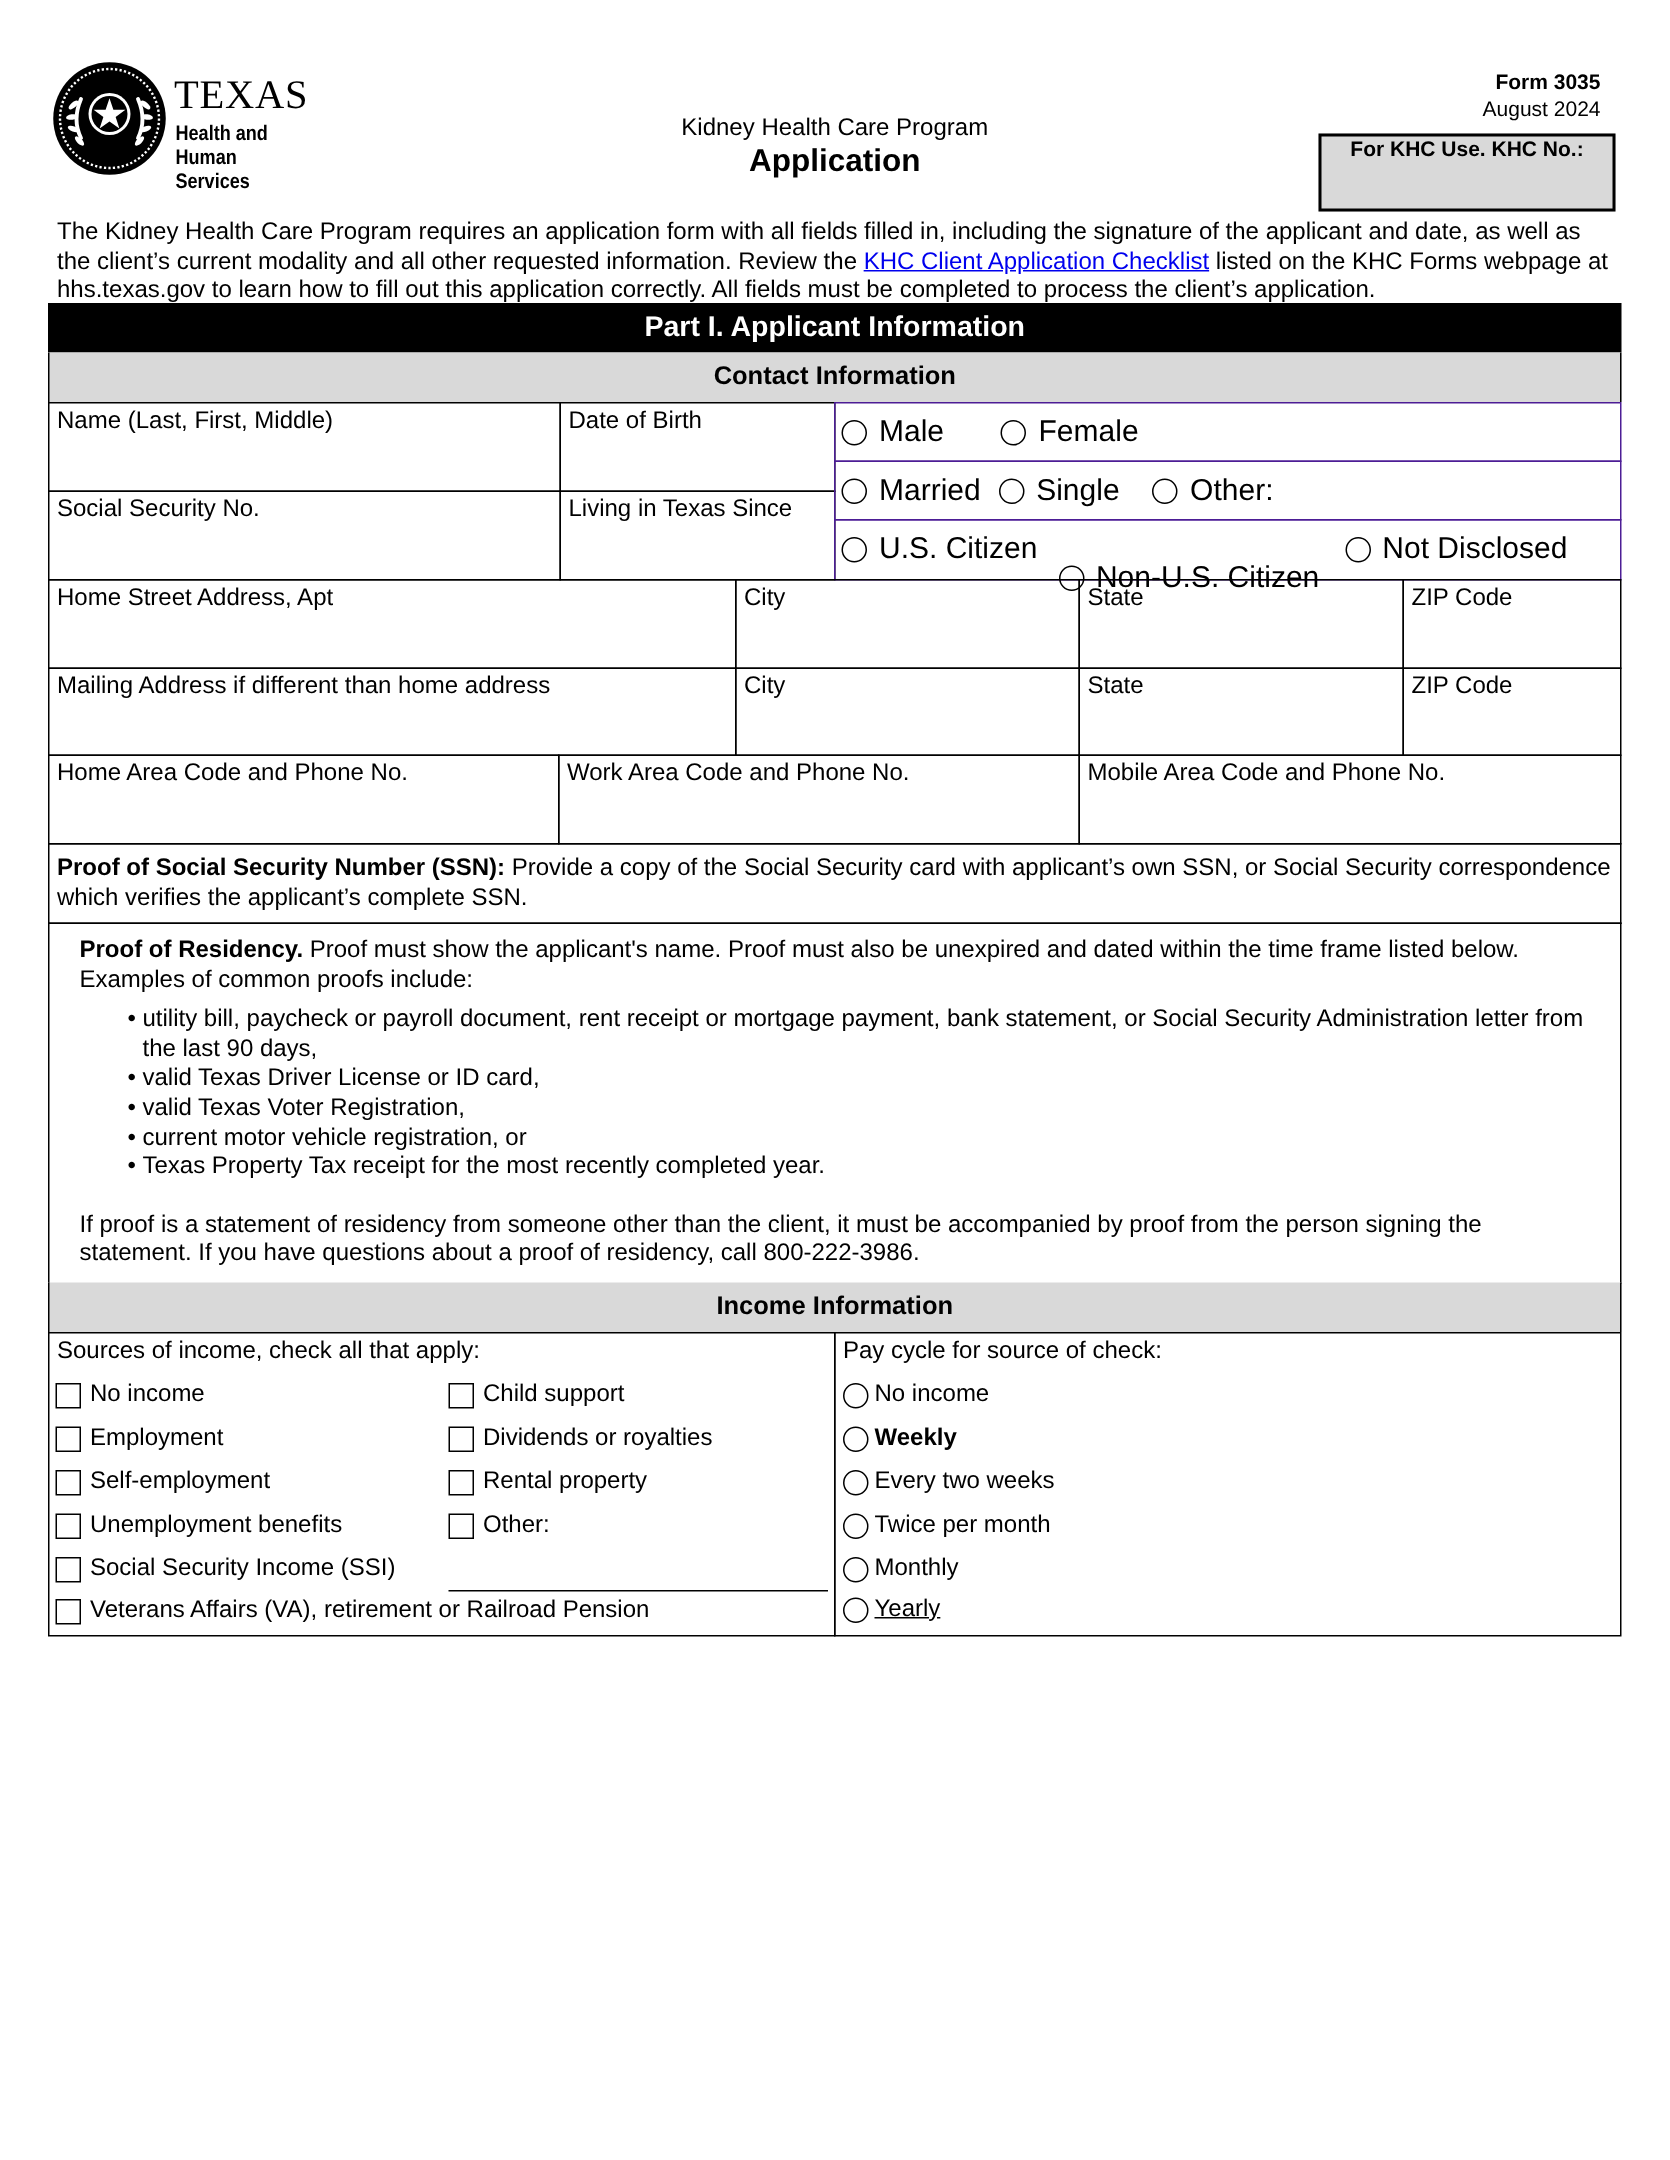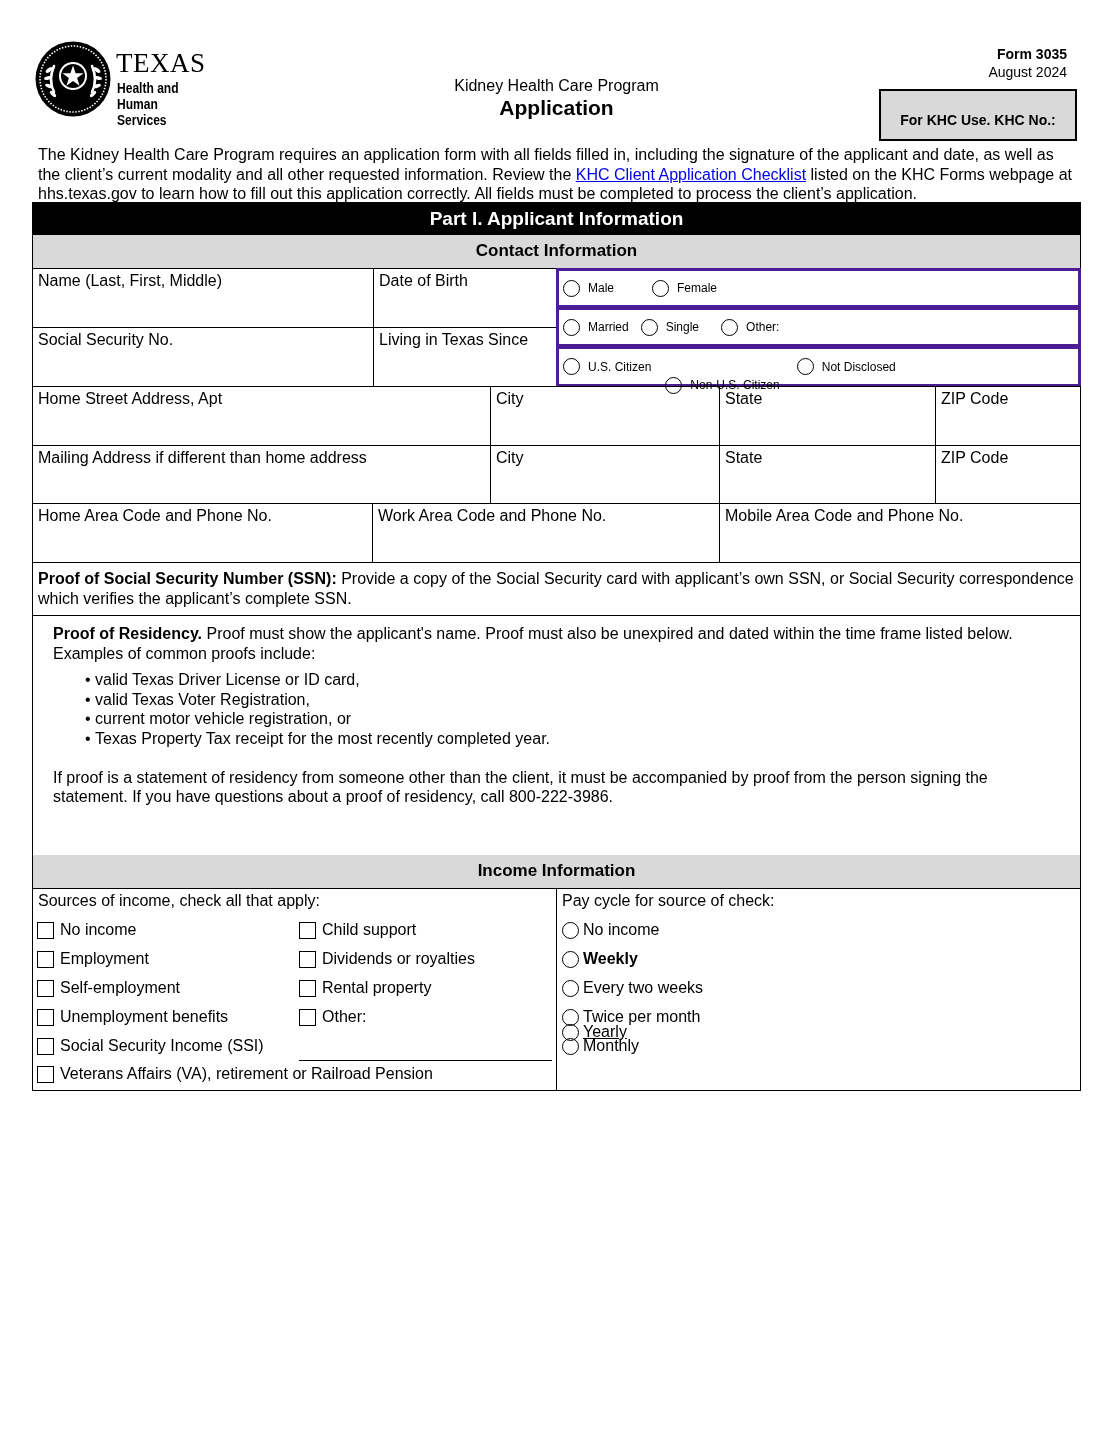--- a/index.html
+++ b/index.html
@@ -4,29 +4,29 @@
   <style>
     html, body { margin:0; padding:0; background:#ffffff; }
     body { width:1113px; height:1440px; position:relative; font-family:"Liberation Sans", sans-serif; color:#000; overflow:hidden; }
     .abs { position:absolute; }
     .logo { left:34px; top:40px; width:200px; height:80px; }
     .logo-text-1 { position:absolute; left:82px; top:8px; font-family:"Liberation Serif", serif; font-size:27px; letter-spacing:0.5px; }
     .logo-text-2 { position:absolute; left:83px; top:40px; font-size:14px; font-weight:bold; line-height:16px; transform:scaleX(0.86); transform-origin:left top; }
     .form-no { right:46px; top:46px; font-size:14px; font-weight:bold; text-align:right; }
     .form-date { right:46px; top:64px; font-size:14px; text-align:right; }
     .khc-box { left:879px; top:89px; width:198px; height:52px; background:#d9d9d9; border:2px solid #000; box-sizing:border-box; }
-    .khc-box span { display:block; text-align:center; font-size:14px; font-weight:bold; padding-top:21px; }
+    .khc-box span { display:block; text-align:center; font-size:14px; font-weight:bold; padding-top:0; }
     .prog { left:0; width:1113px; top:77px; text-align:center; font-size:16px; }
     .title { left:0; width:1113px; top:96px; text-align:center; font-size:21px; font-weight:bold; }
     .intro { left:38px; top:145px; width:1040px; font-size:16px; line-height:19.6px; }
     .intro a { color:#0000ee; text-decoration:underline; }
     .bar-black { left:32px; top:202px; width:1049px; height:33px; background:#000; color:#fff; text-align:center; font-size:19px; font-weight:bold; line-height:33px; }
     .bar-grey { left:32px; width:1049px; height:33px; background:#d9d9d9; text-align:center; font-size:17px; font-weight:bold; line-height:31px; box-sizing:border-box; border-left:1px solid #000; border-right:1px solid #000; }
     .cell { position:absolute; border:1px solid #000; box-sizing:border-box; font-size:16px; padding:2px 5px; line-height:19px; }
-    .radio-row { position:absolute; border:3px solid #4c1d95; box-sizing:border-box; font-size:12px; display:flex; align-items:center; padding-left:4px; }
+    .radio-row { position:absolute; border:1px solid #4c1d95; box-sizing:border-box; font-size:20px; display:flex; align-items:center; padding-left:4px; }
     .radio { display:inline-block; width:17px; height:17px; border:1.3px solid #000; border-radius:50%; box-sizing:border-box; vertical-align:middle; margin-right:8px; }
     .ropt { display:inline-flex; align-items:center; }
     .box { display:inline-block; width:17px; height:17px; border:1.3px solid #000; box-sizing:border-box; vertical-align:middle; margin-right:6px; }
     .para { position:absolute; left:32px; width:1049px; box-sizing:border-box; border-left:1px solid #000; border-right:1px solid #000; font-size:16px; line-height:19.6px; padding:0 20px; }
     .bullets { list-style:none; margin:0; padding:0 0 0 32px; }
     .bullets li { position:relative; padding-left:10px; }
     .bullets li:before { content:"•"; position:absolute; left:0; }
     .inc-item { position:absolute; font-size:16px; display:flex; align-items:center; }
     .inc-radio { display:inline-block; width:17px; height:17px; border:1.3px solid #000; border-radius:50%; box-sizing:border-box; margin-right:4px; }
   </style>
@@ -133,20 +133,21 @@
 
 <div class="cell" style="left:32px;top:503px;width:341px;height:60px;"><span>Home Area Code and Phone No.</span></div>
 <div class="cell" style="left:372px;top:503px;width:348px;height:60px;"><span>Work Area Code and Phone No.</span></div>
 <div class="cell" style="left:719px;top:503px;width:362px;height:60px;"><span>Mobile Area Code and Phone No.</span></div>
 
 <div class="cell" style="left:32px;top:562px;width:1049px;height:54px;padding-top:6px;line-height:20px;"><b>Proof of Social Security Number (SSN):</b><span> Provide a copy of the Social Security card with applicant’s own SSN, or Social Security correspondence which verifies the applicant’s complete SSN.</span></div>
 
 <div class="para" style="top:615px;height:241px;border-top:1px solid #000;padding-top:8px;">
   <div><b>Proof of Residency.</b><span> Proof must show the applicant's name. Proof must also be unexpired and dated within the time frame listed below. Examples of common proofs include:</span></div>
   <ul class="bullets" style="margin-top:7px;">
+    <li>utility bill, paycheck or payroll document, rent receipt or mortgage payment, bank statement, or Social Security Administration letter from the last 90 days,</li>
     <li>valid Texas Driver License or ID card,</li>
     <li>valid Texas Voter Registration,</li>
     <li>current motor vehicle registration, or</li>
     <li>Texas Property Tax receipt for the most recently completed year.</li>
   </ul>
   <div style="margin-top:19px;">If proof is a statement of residency from someone other than the client, it must be accompanied by proof from the person signing the statement. If you have questions about a proof of residency, call 800-222-3986.</div>
 </div>
 
 <div class="abs bar-grey" style="top:855px;">Income Information</div>
 
@@ -213,16 +214,16 @@
     <span>Every two weeks</span>
   </div>
 <div class="inc-item" style="left:562px;top:1008px;">
     <span class="inc-radio"></span>
     <span>Twice per month</span>
   </div>
 <div class="inc-item" style="left:562px;top:1037px;">
     <span class="inc-radio"></span>
     <span>Monthly</span>
   </div>
-<div class="inc-item" style="left:562px;top:1023px;text-decoration:underline;">
+<div class="inc-item" style="left:562px;top:1064px;text-decoration:underline;">
     <span class="inc-radio"></span>
     <span>Yearly</span>
   </div>
 
 </body></html>

